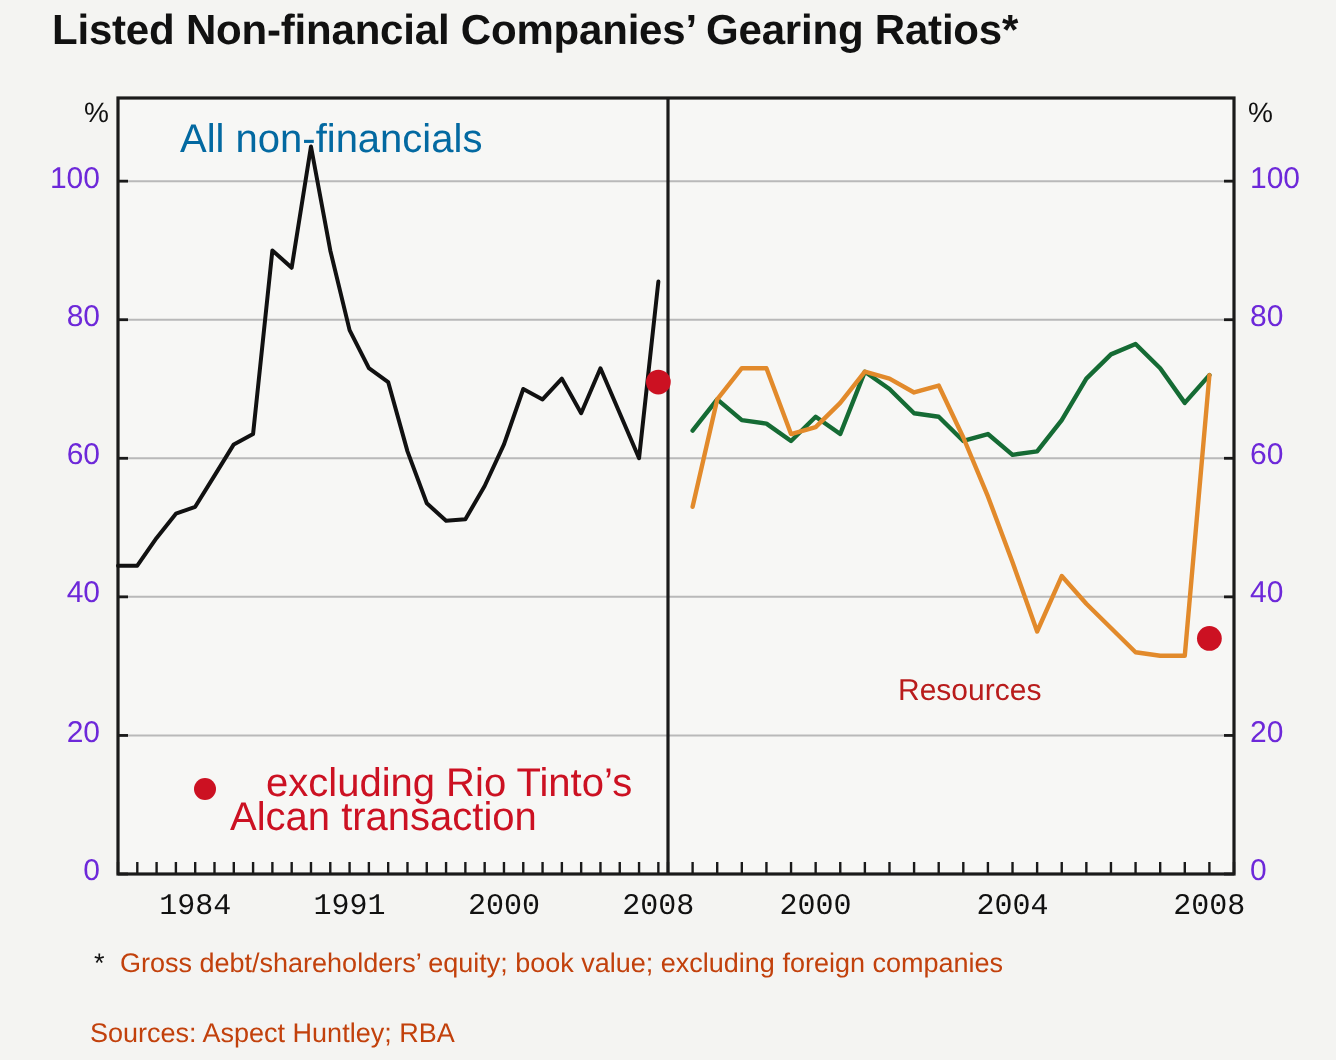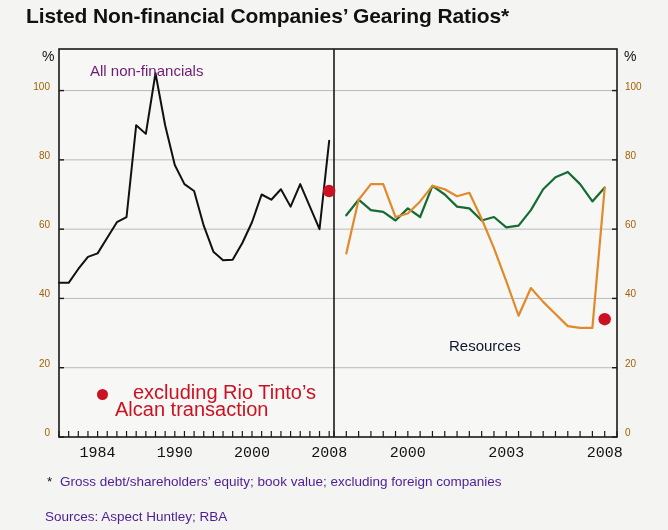--- a/index.html
+++ b/index.html
@@ -15,42 +15,42 @@
     position:absolute;left:14px;top:4px;
     font-size:21px;font-weight:bold;color:#111;
     letter-spacing:-0.1px;white-space:nowrap;
   }
   .axis-unit{
     position:absolute;font-size:14px;color:#111;
   }
   .unit-left{left:30px;top:48px;}
   .unit-right{left:612px;top:48px;}
   .ytick-label{
-    position:absolute;font-size:10px;color:#a16207;
+    position:absolute;font-size:15px;color:#6d28d9;
     text-align:right;width:34px;
   }
   .ytick-label.right{text-align:left;width:34px;}
   .xtick-label{
     position:absolute;font-size:15px;color:#111;
     text-align:center;width:60px;font-family:Liberation Mono, monospace;
   }
   .annot{
     position:absolute;font-size:14.5px;line-height:17px;
   }
-  .annot-all{color:#701a75;left:78px;top:62px;font-size:15px;}
+  .annot-all{color:#0369a1;left:78px;top:62px;font-size:20px;}
   .annot-green{color:#156b34;left:362px;top:126px;text-align:center;width:238px;}
-  .annot-orange{color:#0f172a;left:437px;top:337px;font-size:15px;}
+  .annot-orange{color:#b91c1c;left:437px;top:337px;font-size:15px;}
   .annot-red{color:#cc1122;left:103px;top:384px;width:210px;font-size:20px;}
   .red-dot-legend{
     position:absolute;left:85px;top:389px;
     width:11px;height:11px;border-radius:50%;
     background:#cc1122;
   }
   .footnote{
-    position:absolute;font-size:13.5px;color:#4c1d95;white-space:nowrap;
+    position:absolute;font-size:13.5px;color:#c2410c;white-space:nowrap;
   }
   .fn1{left:48px;top:474px;}
   .fn-star{position:absolute;left:35px;top:474px;font-size:13.5px;color:#111;}
   .fn2{left:33px;top:493px;margin-top:16px;}
   svg{position:absolute;left:0;top:0;}
 </style>
 </head>
 <body>
 
 <div id="chart-root">
@@ -158,19 +158,19 @@
     <div class="ytick-label right" style="left: 613px; top: 357.714px;">20</div>
     <div class="ytick-label" style="left: 4px; top: 288.429px;">40</div>
     <div class="ytick-label right" style="left: 613px; top: 288.429px;">40</div>
     <div class="ytick-label" style="left: 4px; top: 219.143px;">60</div>
     <div class="ytick-label right" style="left: 613px; top: 219.143px;">60</div>
     <div class="ytick-label" style="left: 4px; top: 149.857px;">80</div>
     <div class="ytick-label right" style="left: 613px; top: 149.857px;">80</div>
     <div class="ytick-label" style="left: 4px; top: 80.5714px;">100</div>
     <div class="ytick-label right" style="left: 613px; top: 80.5714px;">100</div>
     <div class="xtick-label" style="left: 55.5965px; top: 445px;">1984</div>
-    <div class="xtick-label" style="left: 132.789px; top: 445px;">1990</div>
+    <div class="xtick-label" style="left: 132.789px; top: 445px;">1991</div>
     <div class="xtick-label" style="left: 209.982px; top: 445px;">2000</div>
     <div class="xtick-label" style="left: 287.175px; top: 445px;">2008</div>
     <div class="xtick-label" style="left: 365.826px; top: 445px;">2000</div>
-    <div class="xtick-label" style="left: 464.261px; top: 445px;">2003</div>
+    <div class="xtick-label" style="left: 464.261px; top: 445px;">2004</div>
     <div class="xtick-label" style="left: 562.696px; top: 445px;">2008</div>
   </div>
 
 </body></html>

